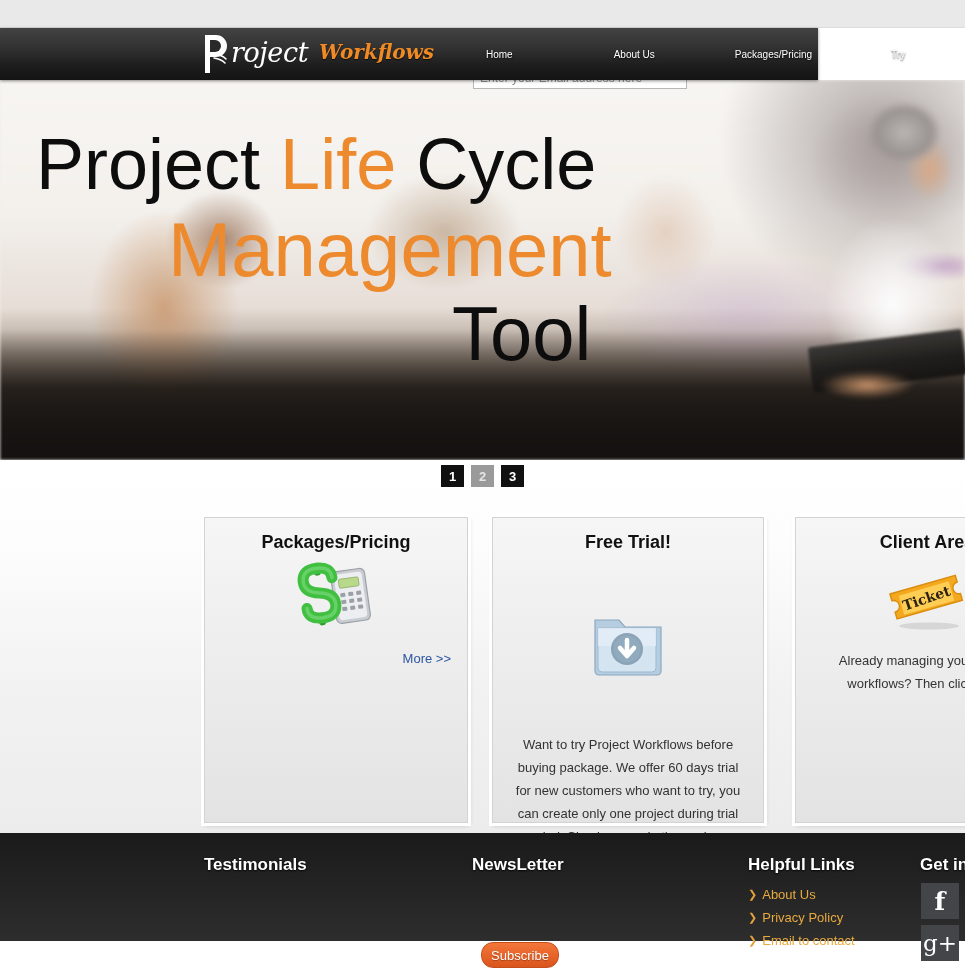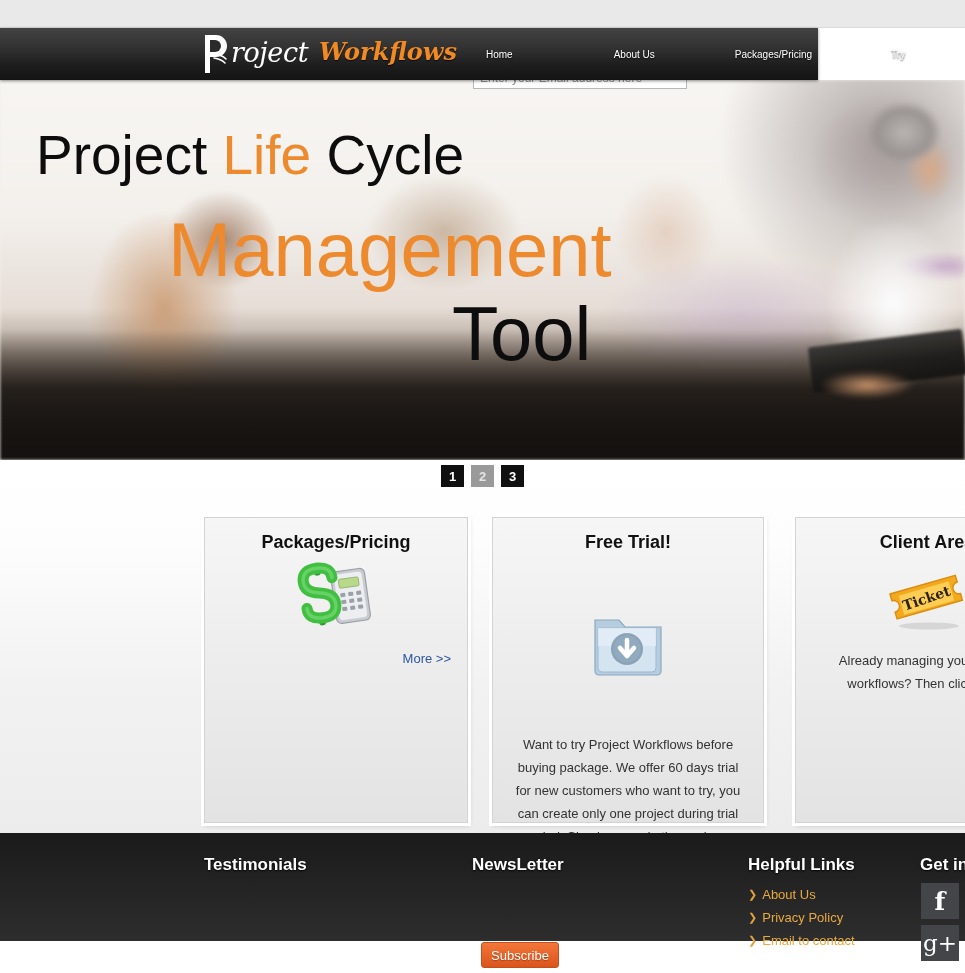--- a/index.html
+++ b/index.html
@@ -71,21 +71,21 @@
     font-size: 27px;
     color: #ffffff;
     letter-spacing: -0.4px;
     line-height: 1;
     padding-bottom: 3px;
   }
   .logo-word2 {
     font-family: "DejaVu Serif", serif;
     font-style: italic;
     font-weight: bold;
-    font-size: 24px;
+    font-size: 20px;
     color: #f08a24;
     margin-left: 9px;
     line-height: 1;
     padding-bottom: 4px;
     text-shadow: 0 1px 1px rgba(0,0,0,0.7);
   }
 
   .nav {
     position: absolute;
     left: 455px;
@@ -186,21 +186,21 @@
     width: 965px;
     height: 380px;
   }
   .hl-line {
     position: absolute;
     font-family: "Liberation Sans", sans-serif;
     font-weight: normal;
     white-space: nowrap;
     line-height: 1;
   }
-  .hl1 { left: 36px;  top: 48px;  font-size: 55px; }
+  .hl1 { left: 36px;  top: 48px;  font-size: 72px; }
   .hl2 { left: 168px; top: 132px; font-size: 76px; }
   .hl3 { left: 452px; top: 216px; font-size: 76px; }
   .hl-dark   { color: #0d0d0d; }
   .hl-accent { color: #ed8a2e; }
 
   
   .pager {
     position: absolute;
     top: 465px; left: 0;
     width: 965px;
@@ -333,21 +333,21 @@
   .news-input::placeholder { color: #8d8d8d; }
 
   .subscribe-btn {
     position: absolute;
     left: 481px;
     top: 942px;
     width: 78px;
     height: 26px;
     background: linear-gradient(to bottom, #f2763a 0%, #e8652a 50%, #d9551d 100%);
     border: 1px solid #c44f1b;
-    border-radius: 3px;
+    border-radius: 12px;
     color: #ffffff;
     font-family: "Liberation Sans", sans-serif;
     font-size: 13px;
     cursor: pointer;
     z-index: 5;
     text-shadow: 0 1px 1px rgba(0,0,0,0.3);
   }
 
   .links {
     position: absolute;

